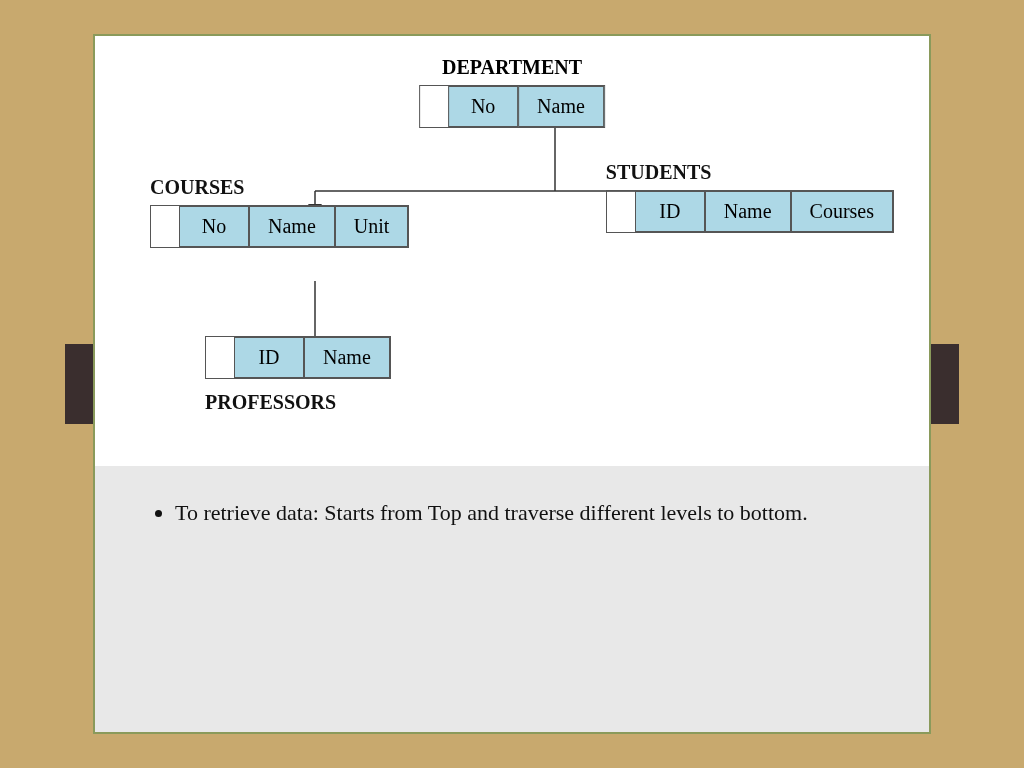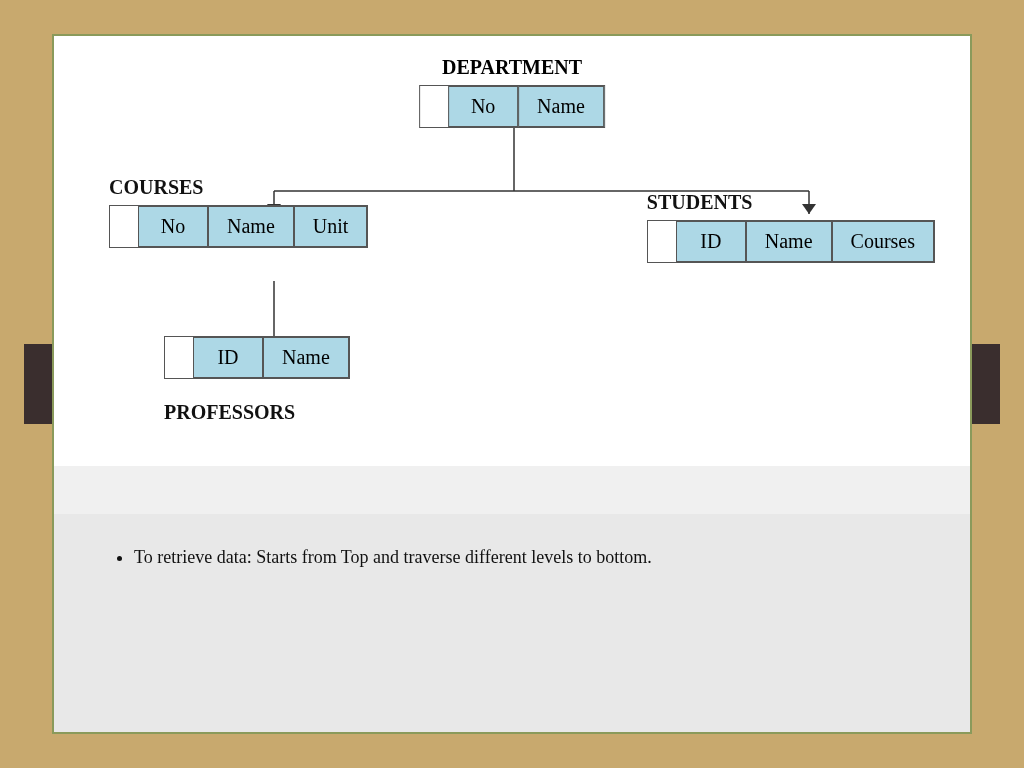--- a/index.html
+++ b/index.html
@@ -9,28 +9,27 @@
       height: 768px;
       background-color: #c8a96e;
       display: flex;
       align-items: center;
       justify-content: center;
       font-family: Georgia, 'Times New Roman', serif;
       overflow: hidden;
     }
 
     .slide-container {
-      width: 920px;
+      width: 838px;
       height: 700px;
       background: #f0f0f0;
       border: 2px solid #8a9a5b;
       position: relative;
       display: flex;
       flex-direction: column;
-      gap: 48px;
     }
 
     
     .side-bar-left {
       position: absolute;
       left: -30px;
       top: 50%;
       transform: translateY(-50%);
       width: 28px;
       height: 80px;
@@ -63,21 +62,21 @@
       display: flex;
       align-items: flex-start;
     }
 
     .bullet-list {
       list-style: disc;
       padding-left: 20px;
     }
 
     .bullet-list li {
-      font-size: 18px;
+      font-size: 22px;
       line-height: 1.5;
       color: #111;
     }
 
     
     .entity-box {
       display: flex;
       border: 1.5px solid #555;
       padding-left: 28px;
     }
@@ -121,21 +120,21 @@
     
     .courses-wrapper {
       position: absolute;
       top: 140px;
       left: 55px;
     }
 
     
     .students-wrapper {
       position: absolute;
-      top: 155px;
+      top: 125px;
       right: 35px;
     }
 
     
     .professors-wrapper {
       position: absolute;
       top: 300px;
       left: 110px;
     }
 
@@ -203,21 +202,21 @@
         <div class="entity-cell">Name</div>
         <div class="entity-cell">Courses</div>
       </div>
     </div>
 
     <div class="professors-wrapper">
       <div class="entity-box">
         <div class="entity-cell">ID</div>
         <div class="entity-cell">Name</div>
       </div>
-      <div class="entity-label" style="margin-top:22px; margin-bottom:0;">PROFESSORS</div>
+      <div class="entity-label" style="margin-top:12px; margin-bottom:0;">PROFESSORS</div>
     </div>
 
   </div>
 
   <div class="text-area">
     <ul class="bullet-list">
       <li>
         <span>To retrieve data: Starts from Top and traverse different levels to bottom.</span>
       </li>
     </ul>

